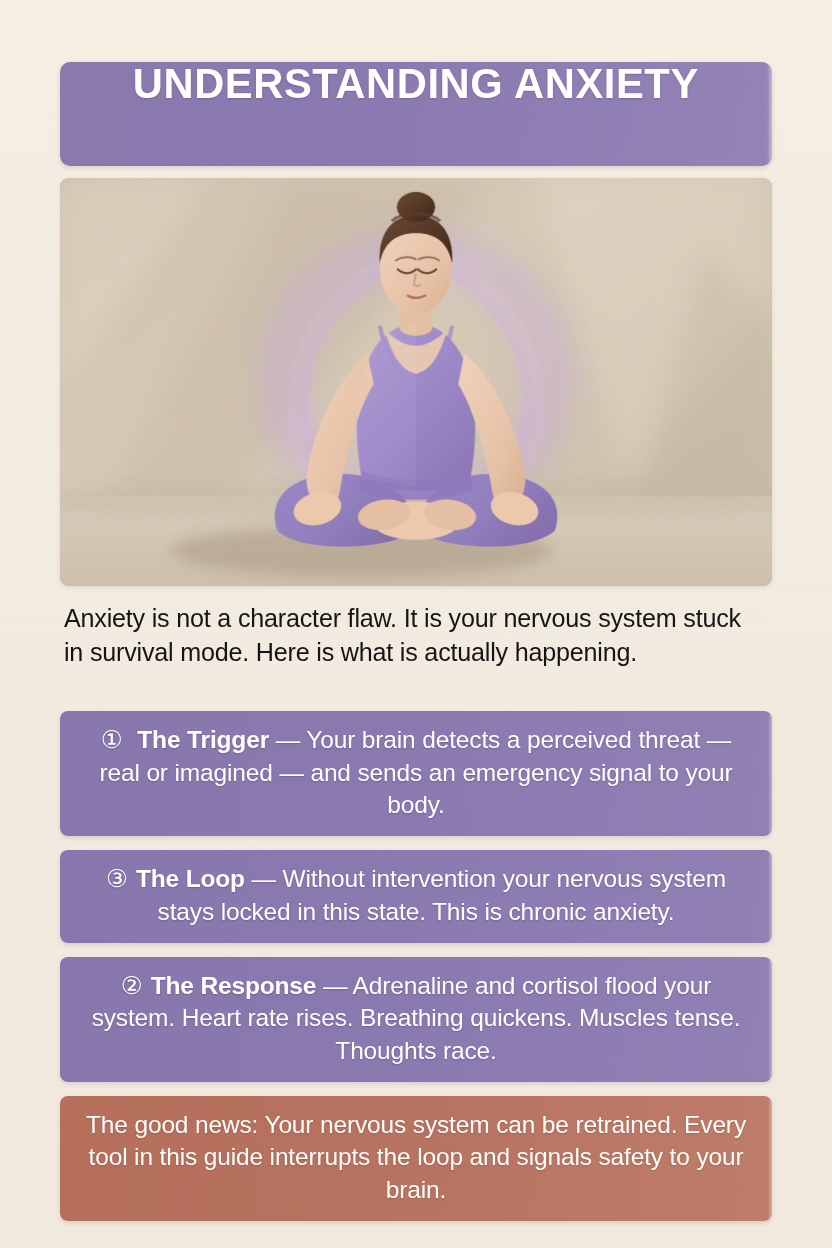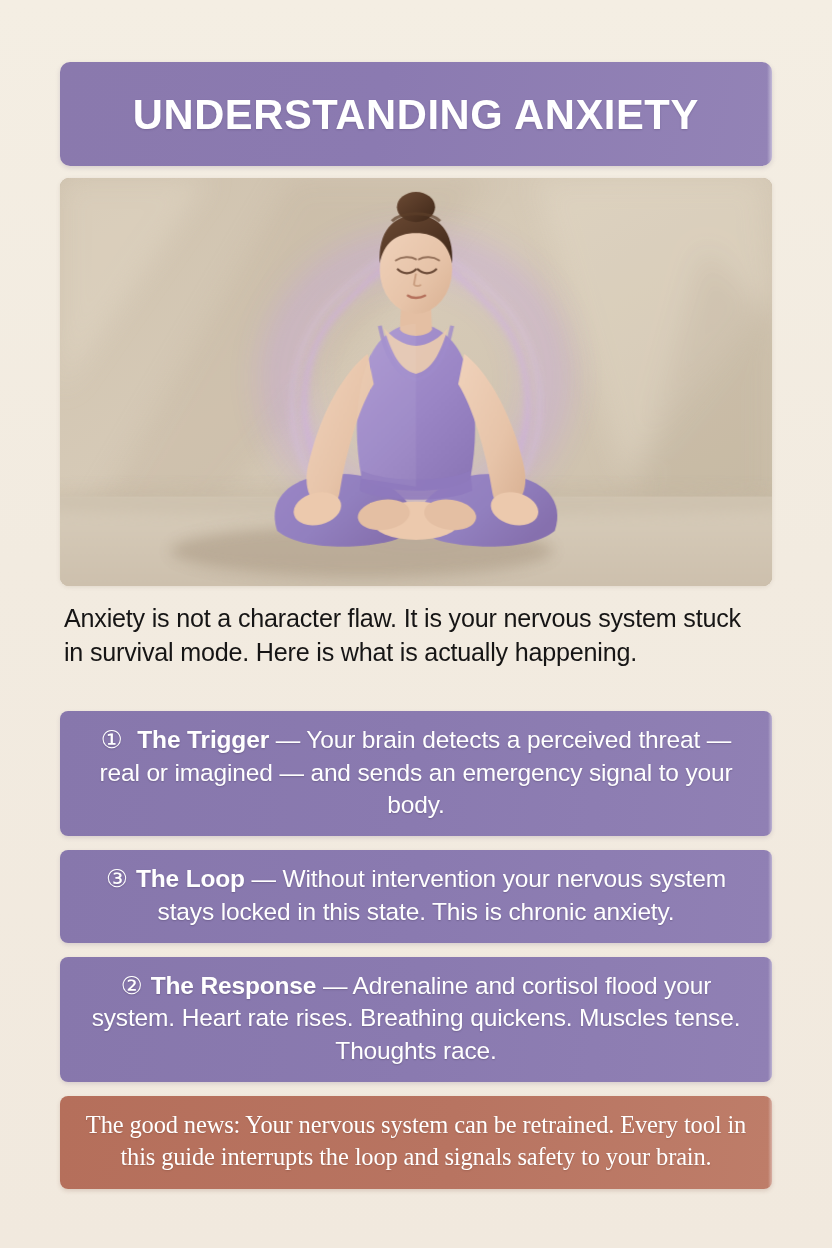--- a/index.html
+++ b/index.html
@@ -23,21 +23,21 @@
     background: linear-gradient(180deg, #f4eee3 0%, #f2ebe0 45%, #f1e9de 100%);
   }
 
   
   .title-banner {
     position: relative;
     height: 104px;
     border-radius: 10px;
     background: linear-gradient(100deg, #8a79ad 0%, #8b7ab1 45%, #9383b6 100%);
     display: flex;
-    align-items: center;
+    align-items: flex-start;
     justify-content: center;
     box-shadow: 0 2px 5px rgba(90,70,110,0.18);
     overflow: hidden;
     flex: none;
   }
   .title-banner::after {
     content: "";
     position: absolute;
     top: 0; right: 0; bottom: 0;
     width: 5px;
@@ -105,21 +105,20 @@
     box-sizing: border-box;
     text-shadow: 0 1px 1.5px rgba(60,45,80,0.30);
   }
   .card.purple {
     background: linear-gradient(95deg, #8777ac 0%, #8a7ab0 50%, #9080b4 100%);
   }
   .card.terracotta {
     background: linear-gradient(95deg, #b56f5b 0%, #b87461 55%, #be7d69 100%);
     box-shadow: 0 2px 4px rgba(130,80,65,0.20);
     text-shadow: 0 1px 1.5px rgba(110,60,45,0.30);
-    font-family: Liberation Serif, serif;
   }
   .card::after {
     content: "";
     position: absolute;
     top: 0; right: 0; bottom: 0;
     width: 4px;
     background: linear-gradient(90deg, rgba(255,255,255,0.0), rgba(255,255,255,0.40));
     pointer-events: none;
   }
   .card-num {

